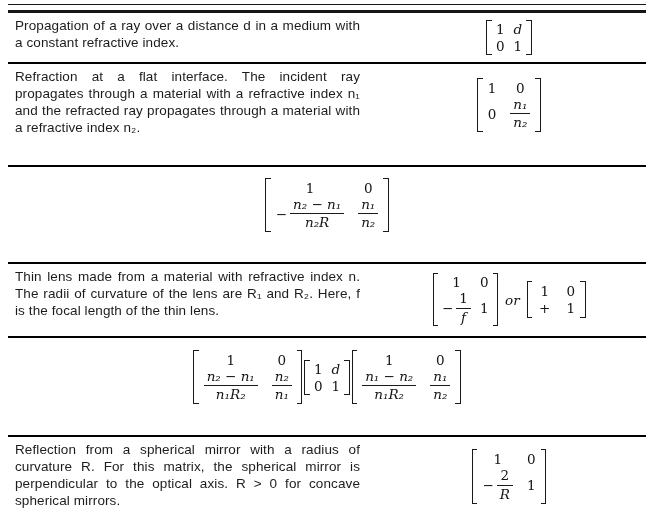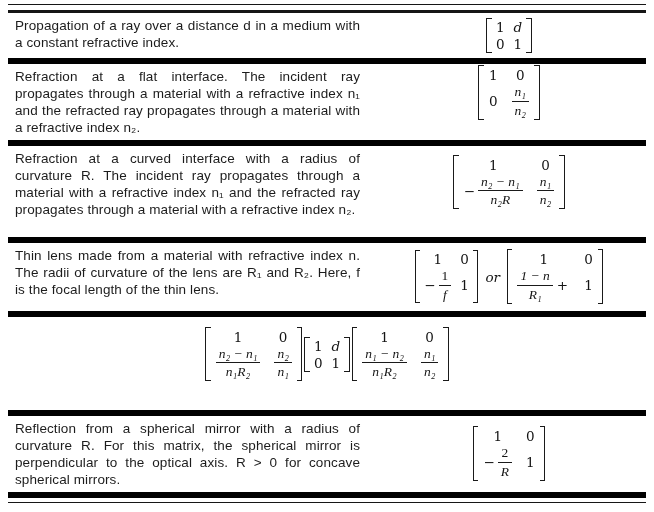--- a/index.html
+++ b/index.html
@@ -2,35 +2,35 @@
 <html><head>
 <meta charset="utf-8">
 <style>
   html,body{margin:0;padding:0;background:#ffffff;}
   body{width:654px;height:512px;overflow:hidden;}
   .table{margin:0 8px;font-family:"Liberation Sans","DejaVu Sans",sans-serif;color:#1c1c1c;}
   .rule{background:#161616;}
   .rule.thin{height:1px;margin-top:4px;}
   .rule.thick{height:2.5px;margin-top:5px;}
   .rule.bthin{height:1.2px;margin-top:4px;}
-  .row{display:flex;border-bottom:6px solid #000000;box-sizing:border-box;justify-content:center;}
+  .row{display:flex;border-bottom:2px solid #000000;box-sizing:border-box;justify-content:center;}
   .desc{width:364px;box-sizing:border-box;padding:4px 12px 0 7px;
         font-size:13.5px;line-height:17px;text-align:justify;letter-spacing:0.1px;}
   .math{flex:1;display:flex;align-items:center;justify-content:center;
         font-family:"DejaVu Serif","Liberation Serif",serif;font-size:13.5px;color:#141414;}
   .math.lift{padding-bottom:18px;}
   .var{font-style:italic;}
   .matrix{display:inline-flex;align-items:stretch;}
   .br{width:4.5px;flex:none;}
   .br.l{border-left:1.6px solid #1a1a1a;border-top:1.6px solid #1a1a1a;border-bottom:1.6px solid #1a1a1a;}
   .br.r{border-right:1.6px solid #1a1a1a;border-top:1.6px solid #1a1a1a;border-bottom:1.6px solid #1a1a1a;}
   .cells{display:grid;grid-template-columns:auto auto;column-gap:14px;row-gap:1px;
          padding:2px 5px;align-items:center;justify-items:center;}
   .cells.tight{column-gap:9px;padding:1px 4px;}
-  .frac{display:inline-block;text-align:center;line-height:1.12;font-family:Liberation Serif, serif;}
+  .frac{display:inline-block;text-align:center;line-height:1.12;}
   .frac .num{display:block;border-bottom:1.2px solid #1a1a1a;padding:0 3px 1px 3px;}
   .frac .den{display:block;padding:1px 3px 0 3px;}
   .hcell{display:inline-flex;align-items:center;gap:2px;}
   .sign{margin-right:1px;}
   .plus{margin:0 2px;}
   .orlbl{font-style:italic;margin:0 7px;}
   .mgap{margin:0 1px;}
 </style>
 </head>
 <body>
@@ -48,41 +48,40 @@
           <span>1</span>
           <span class="var">d</span>
           <span>0</span>
           <span>1</span>
         </span>
         <span class="br r"></span>
       </span>
     </div>
   </div>
 
-  <div class="row" style="height:82px">
+  <div class="row" style="height:103px">
     <div class="desc">Refraction at a flat interface. The incident ray propagates through a material with a refractive index n₁ and the refracted ray propagates through a material with a refractive index n₂.</div>
     <div class="math lift">
       <span class="matrix">
         <span class="br l"></span>
         <span class="cells">
           <span>1</span>
           <span>0</span>
           <span>0</span>
           <span class="frac">
             <span class="num var">n₁</span>
             <span class="den var">n₂</span>
           </span>
         </span>
         <span class="br r"></span>
       </span>
     </div>
   </div>
 
   <div class="row" style="height:97px">
-    <div class="desc">Refraction at a curved interface with a radius of curvature R. The incident ray propagates through a material with a refractive index n₁ and the refracted ray propagates through a material with a refractive index n₂.</div>
     <div class="math lift">
       <span class="matrix">
         <span class="br l"></span>
         <span class="cells">
           <span>1</span>
           <span>0</span>
           <span class="hcell">
             <span class="sign">−</span>
             <span class="frac">
               <span class="num var">n₂ − n₁</span>
@@ -118,24 +117,20 @@
         </span>
         <span class="br r"></span>
       </span>
       <span class="orlbl">or</span>
       <span class="matrix">
         <span class="br l"></span>
         <span class="cells">
           <span>1</span>
           <span>0</span>
           <span class="hcell">
-            <span class="frac">
-              <span class="num var">1 − n</span>
-              <span class="den var">R₁</span>
-            </span>
             <span class="plus">+</span>
           </span>
           <span>1</span>
         </span>
         <span class="br r"></span>
       </span>
     </div>
   </div>
 
   <div class="row" style="height:99px">

